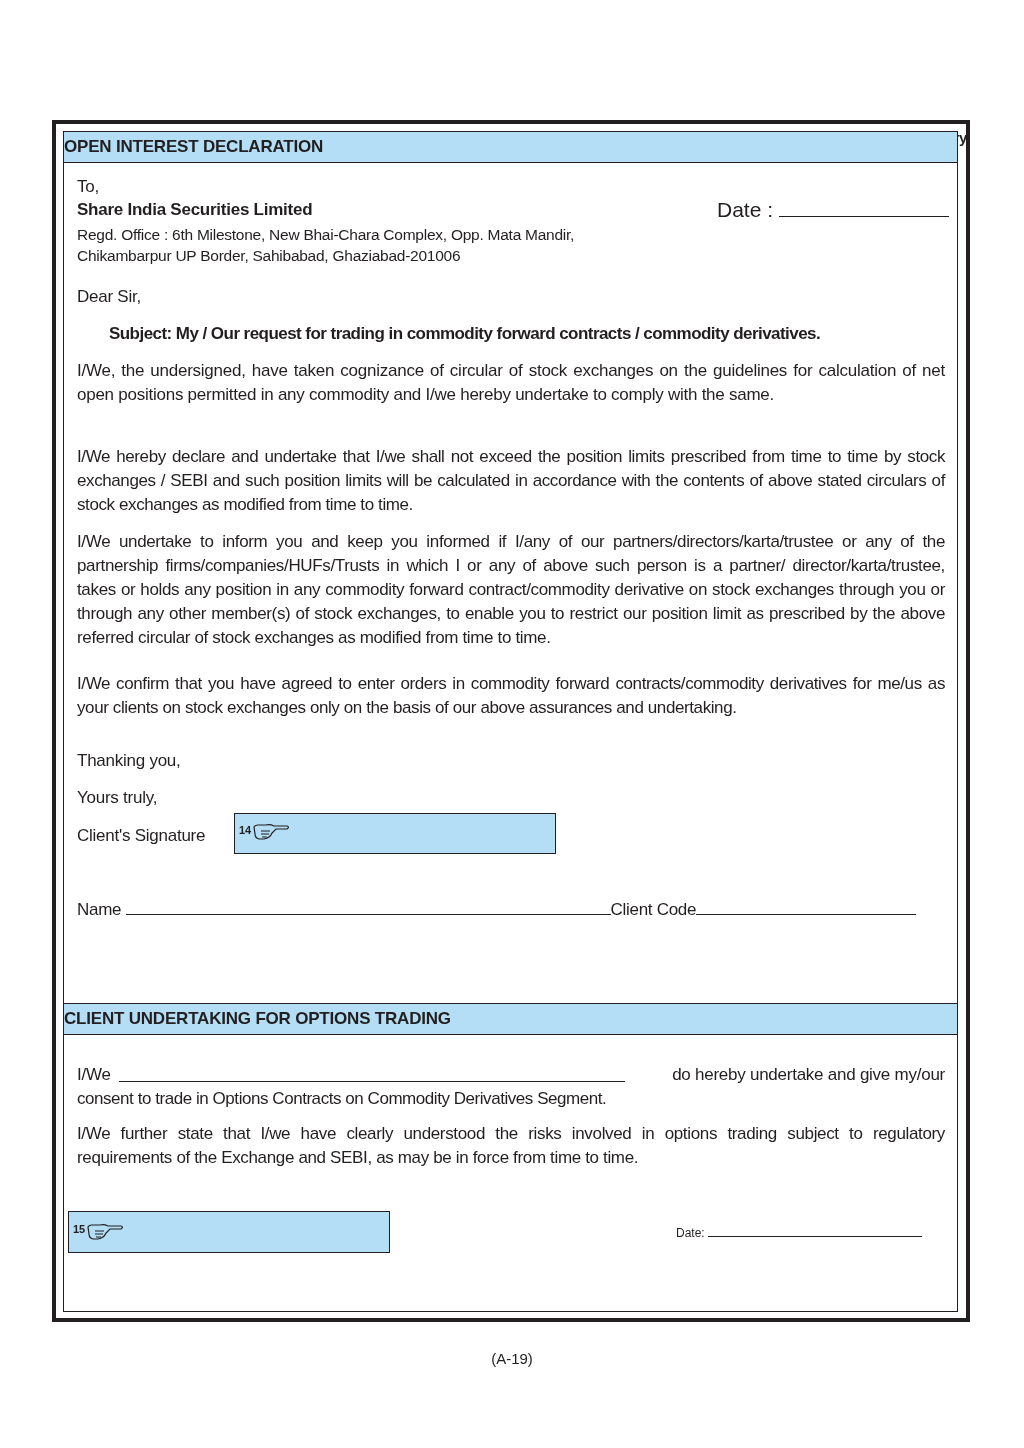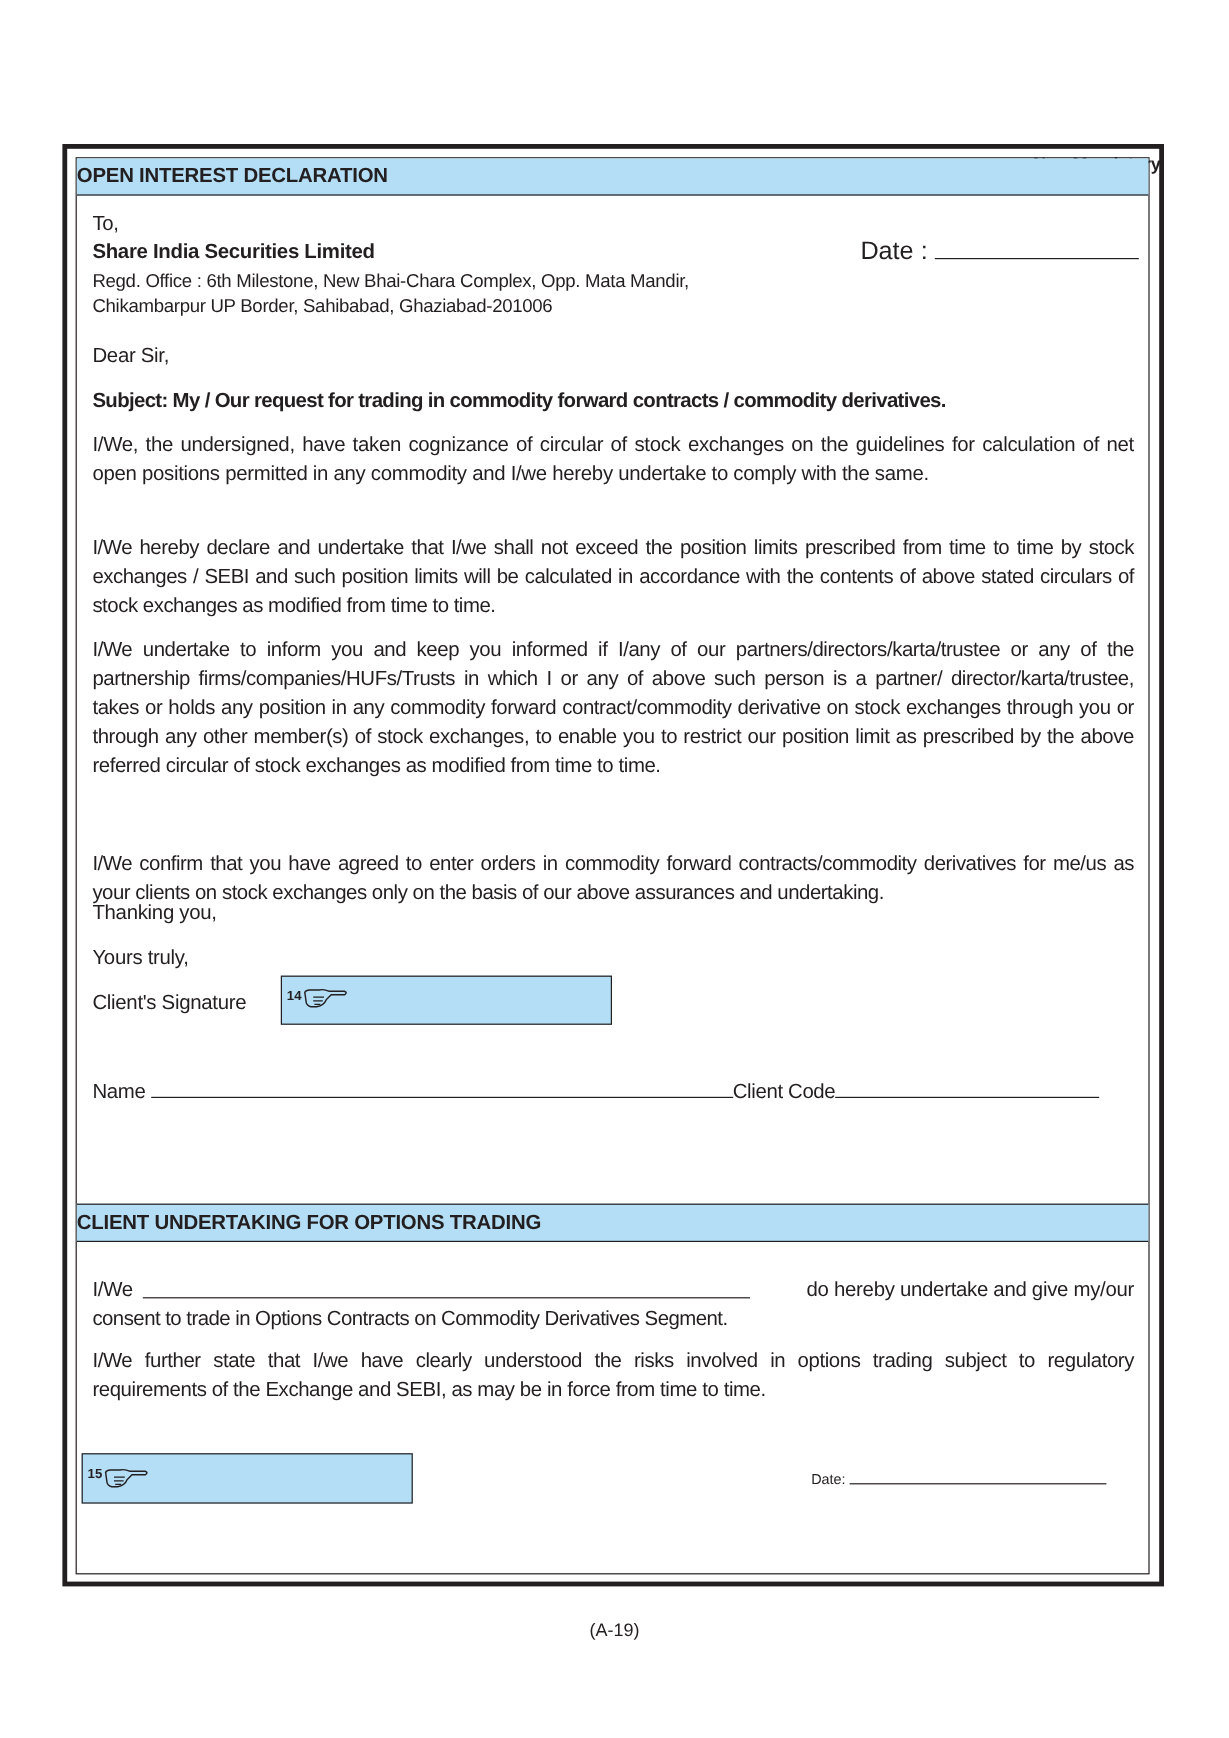--- a/index.html
+++ b/index.html
@@ -8,21 +8,21 @@
   .nonmand { right: 57px; top: 97px; font-size: 15px; font-weight: bold; letter-spacing: -0.3px; margin-top: 32px; }
   .outer { left: 52px; top: 120px; width: 910px; height: 1194px; border: 4px solid #231f20; }
   .inner { left: 63px; top: 131px; width: 893px; height: 1179px; border: 1.5px solid #231f20; }
   .band { left: 64px; width: 893px; height: 30px; background: #b3def5; border-top: 1.5px solid #231f20; border-bottom: 1.5px solid #231f20; text-align: left; font-weight: bold; font-size: 17px; line-height: 30px; letter-spacing: -0.2px; }
   .band1 { top: 132px; border-top: none; }
   .band2 { top: 1003px; }
   .txt { left: 77px; width: 868px; font-size: 17px; line-height: 24px; text-align: justify; letter-spacing: -0.25px; }
   .small { font-size: 15.5px; line-height: 21px; }
   .bold { font-weight: bold; }
   .line { display: inline-block; border-bottom: 1.3px solid #231f20; vertical-align: baseline; }
-  .sigbox { background: #b3def5; border: 1.3px solid #231f20; }
+  .sigbox { background: #b3def5; border: 1.3px solid #231f20; padding-left: 46px; }
   .sigbox .num { position: absolute; left: 4px; top: 10px; font-size: 11px; font-weight: bold; }
   .sigbox svg { position: absolute; }
   .footer { left: 0; width: 1024px; top: 1350px; text-align: center; font-size: 15px; }
 </style>
 </head>
 <body>
 
 <div class="abs nonmand">Non-Mandatory</div>
 
 <div class="abs outer"></div>
@@ -33,26 +33,26 @@
 <div class="abs txt" style="top:175px;">To,</div>
 <div class="abs txt bold" style="top:198px;">Share India Securities Limited</div>
 <div class="abs" style="left:717px; top:198px; font-size:21px; line-height:24px;">
   <span>Date :</span>
   <span class="line" style="width:170px;"></span>
 </div>
 <div class="abs txt small" style="top:224px;">Regd. Office : 6th Milestone, New Bhai-Chara Complex, Opp. Mata Mandir,</div>
 <div class="abs txt small" style="top:245px;">Chikambarpur UP Border, Sahibabad, Ghaziabad-201006</div>
 
 <div class="abs txt" style="top:285px;">Dear Sir,</div>
-<div class="abs txt bold" style="top:322px; letter-spacing:-0.55px;">Subject: My / Our request for trading in commodity forward contracts / commodity derivatives.</div>
+<div class="abs txt bold" style="top:322px; letter-spacing:-0.55px;margin-left:32px;">Subject: My / Our request for trading in commodity forward contracts / commodity derivatives.</div>
 
 <div class="abs txt" style="top:359px;">I/We, the undersigned, have taken cognizance of circular of stock exchanges on the guidelines for calculation of net open positions permitted in any commodity and I/we hereby undertake to comply with the same.</div>
 <div class="abs txt" style="top:445px; letter-spacing:-0.4px;">I/We hereby declare and undertake that I/we shall not exceed the position limits prescribed from time to time by stock exchanges  / SEBI and such position limits will be calculated in accordance with the contents of above stated circulars of stock exchanges as modified from time to time.</div>
 <div class="abs txt" style="top:530px; letter-spacing:-0.35px;">I/We undertake to inform you and keep you informed if I/any of our partners/directors/karta/trustee or any of the partnership firms/companies/HUFs/Trusts in which I or any of above such person is a partner/ director/karta/trustee, takes or holds any position in any commodity forward contract/commodity derivative on stock exchanges through you or through any other member(s) of stock exchanges, to enable you to restrict our position limit as prescribed by the above referred circular of stock exchanges as modified from time to time.</div>
-<div class="abs txt" style="top:708px; letter-spacing:-0.4px;">I/We confirm that you have agreed to enter orders in commodity forward contracts/commodity derivatives for me/us as your clients on stock exchanges only on the basis of our above assurances and undertaking.</div>
+<div class="abs txt" style="top:672px; letter-spacing:-0.4px;">I/We confirm that you have agreed to enter orders in commodity forward contracts/commodity derivatives for me/us as your clients on stock exchanges only on the basis of our above assurances and undertaking.</div>
 
 <div class="abs txt" style="top:749px;">Thanking you,</div>
 <div class="abs txt" style="top:786px;">Yours  truly,</div>
 <div class="abs txt" style="top:824px; width:auto;">Client's Signature</div>
 
 <div class="abs sigbox" style="left:234px; top:813px; width:274px; height:39px;">
   <span class="num">14</span>
   <svg style="left:17px; top:8px;" width="40" height="20" viewBox="0 0 40 20">
     <path d="M2 5 Q3 3 6 3 L14 3 Q18 2 22 4 L35 4 Q38 5 35 7 L24 7 Q22 9 20 11 Q18 16 12 17 L7 17 Q3 16 3 12 Z" fill="none" stroke="#231f20" stroke-width="1.2"></path>
     <path d="M9 9 L18 9 M9 12 L17 12 M10 15 L15 15" stroke="#231f20" stroke-width="1" fill="none"></path>

